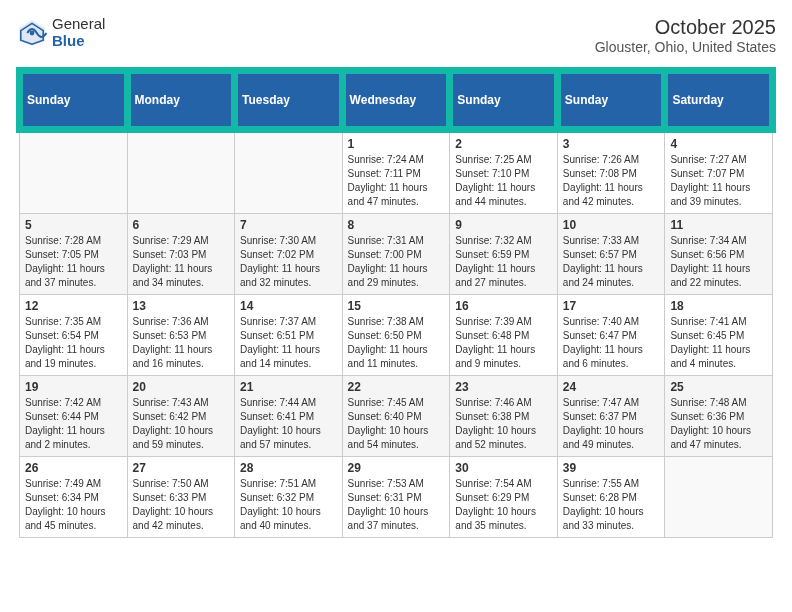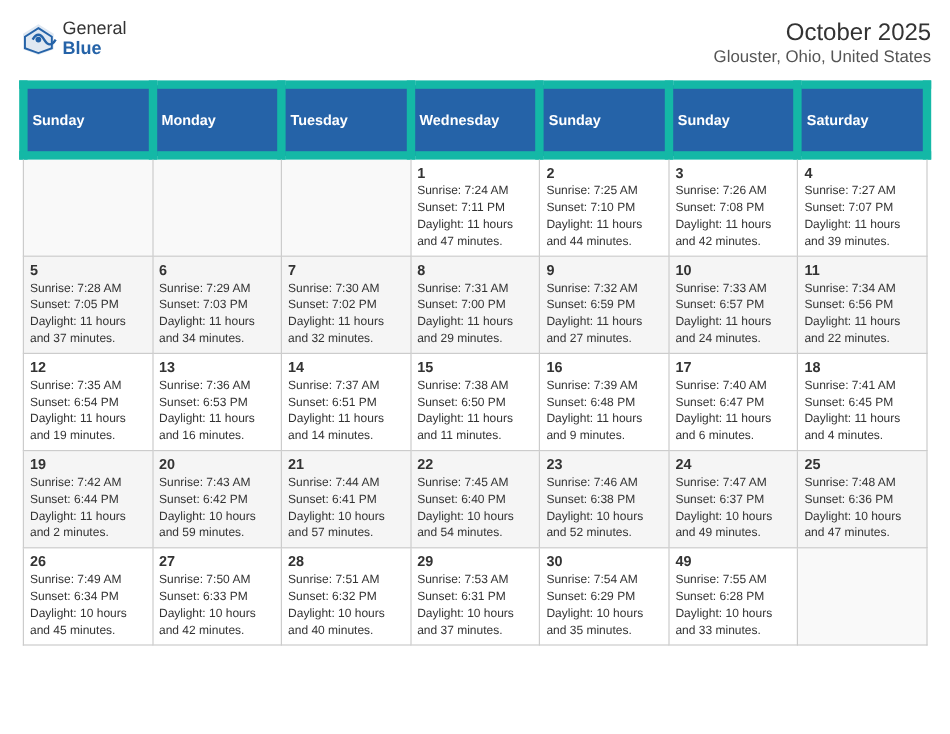--- a/index.html
+++ b/index.html
@@ -257,19 +257,19 @@
         </td>
         <td>
           <div class="day-number">29</div>
           <div class="day-info">Sunrise: 7:53 AM<br>Sunset: 6:31 PM<br>Daylight: 10 hours and 37 minutes.</div>
         </td>
         <td>
           <div class="day-number">30</div>
           <div class="day-info">Sunrise: 7:54 AM<br>Sunset: 6:29 PM<br>Daylight: 10 hours and 35 minutes.</div>
         </td>
         <td>
-          <div class="day-number">49</div>
+          <div class="day-number">39</div>
           <div class="day-info">Sunrise: 7:55 AM<br>Sunset: 6:28 PM<br>Daylight: 10 hours and 33 minutes.</div>
         </td>
         <td class="empty-cell"></td>
       </tr>
     </tbody>
 </table>
 
 </body></html>

